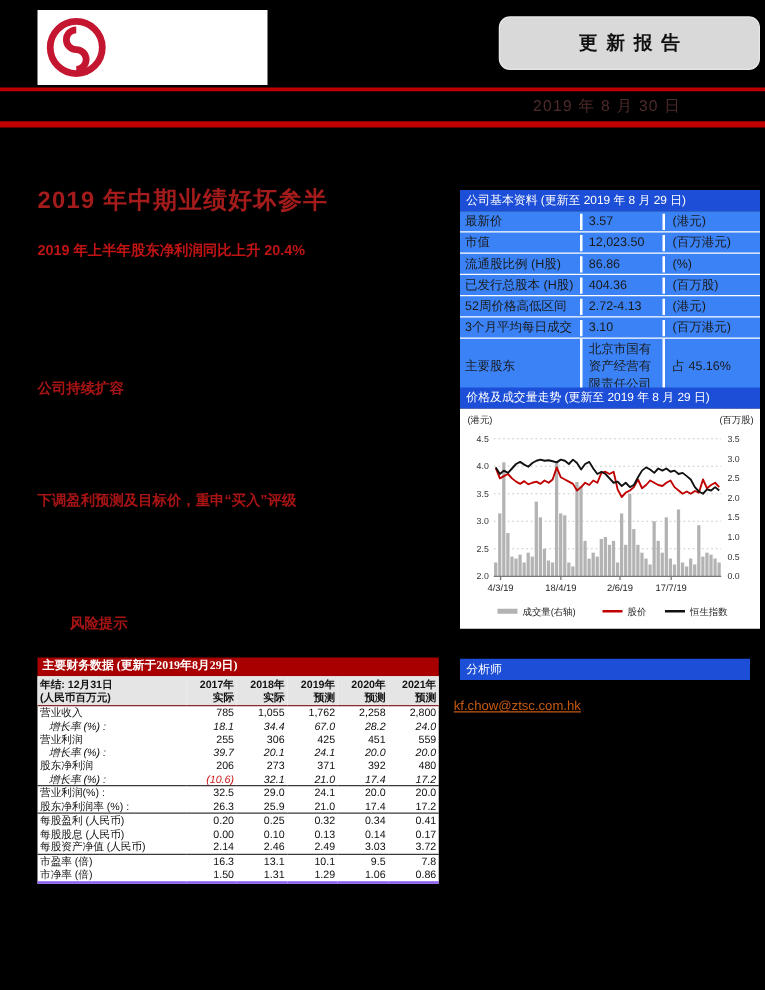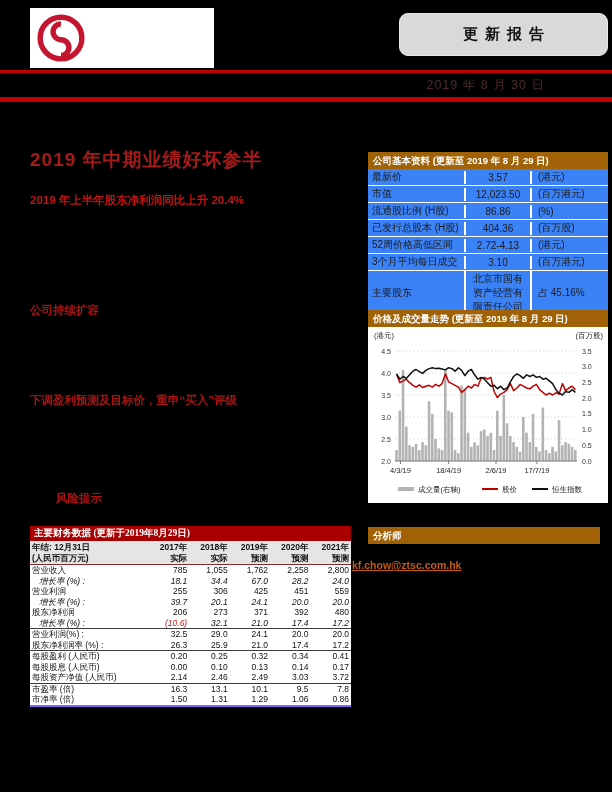--- a/index.html
+++ b/index.html
@@ -22,36 +22,36 @@
   #rule1{top:70px;height:3px;}
   #rule2{top:97px;height:5px;}
   #date-line{top:77px;right:67px;font-size:12.5px;color:#4e2a2a;letter-spacing:1px;}
   
   #page-title{left:30px;top:147px;font-size:19px;font-weight:700;color:#a31b1b;letter-spacing:1px;}
   #page-subtitle{left:30px;top:193px;font-size:11.5px;font-weight:700;color:#c01414;}
   .sec-head{left:30px;font-size:11.5px;font-weight:700;color:#a81414;}
   #sec-1{top:303px;} #sec-2{top:393px;} #sec-3{top:491px;margin-left:26px;}
   
   .card{left:368px;width:240px;}
-  .card-bar{background:#a16207;color:#fff;font-size:9.5px;font-weight:700;
+  .card-bar{background:#1d4ed8;color:#fff;font-size:9.5px;font-weight:400;
     padding:3px 11px 3px 5px;line-height:11px;}
   #info-card{top:152px;}
   #info-table{background:#3b82f6;font-size:10px;color:#1a1a1a;}
   .i-row{display:flex;border-bottom:1px solid #fff;align-items:center;min-height:15px;}
   .i-label{width:96px;padding:1px 4px;box-sizing:border-box;}
-  .i-value{width:68px;text-align:center;padding:1px 5px;box-sizing:border-box;
+  .i-value{width:68px;text-align:left;padding:1px 5px;box-sizing:border-box;
     border-left:2px solid #fff;border-right:2px solid #fff;}
   .i-unit{flex:1;padding:1px 6px;}
   #chart-card{top:310px;}
   #chart-panel{background:#fff;height:176px;position:relative;}
   .axis-unit{position:absolute;top:4px;font-size:7.5px;color:#222;}
   #unit-left{left:6px;} #unit-right{right:5px;}
   #chart-svg{position:absolute;left:0;top:16px;}
   #analyst-card{top:527px;width:232px;}
-  #email-link{left:352px;top:559px;font-size:10.5px;font-weight:700;color:#c55a11;
+  #email-link{left:363px;top:559px;font-size:10.5px;font-weight:400;color:#c55a11;
     text-decoration:underline;}
   
   #fin-card{left:30px;top:526px;width:321px;}
   #fin-bar{background:#a80000;color:#fff;font-size:9.5px;font-weight:700;padding:2px 4px;line-height:11px;font-family:Liberation Serif, serif;}
   #fin-table{width:100%;border-collapse:collapse;background:#fff;color:#111;
     font-size:8.5px;table-layout:fixed;}
   #fin-table th,#fin-table td{padding:0px 2px;line-height:10.5px;font-weight:400;}
   #fin-table thead th{background:#e5e5e5;font-weight:700;text-align:right;
     border-bottom:1px solid #8a2a2a;padding-top:1px;padding-bottom:1px;}
   #fin-table thead th.lab{text-align:left;}

